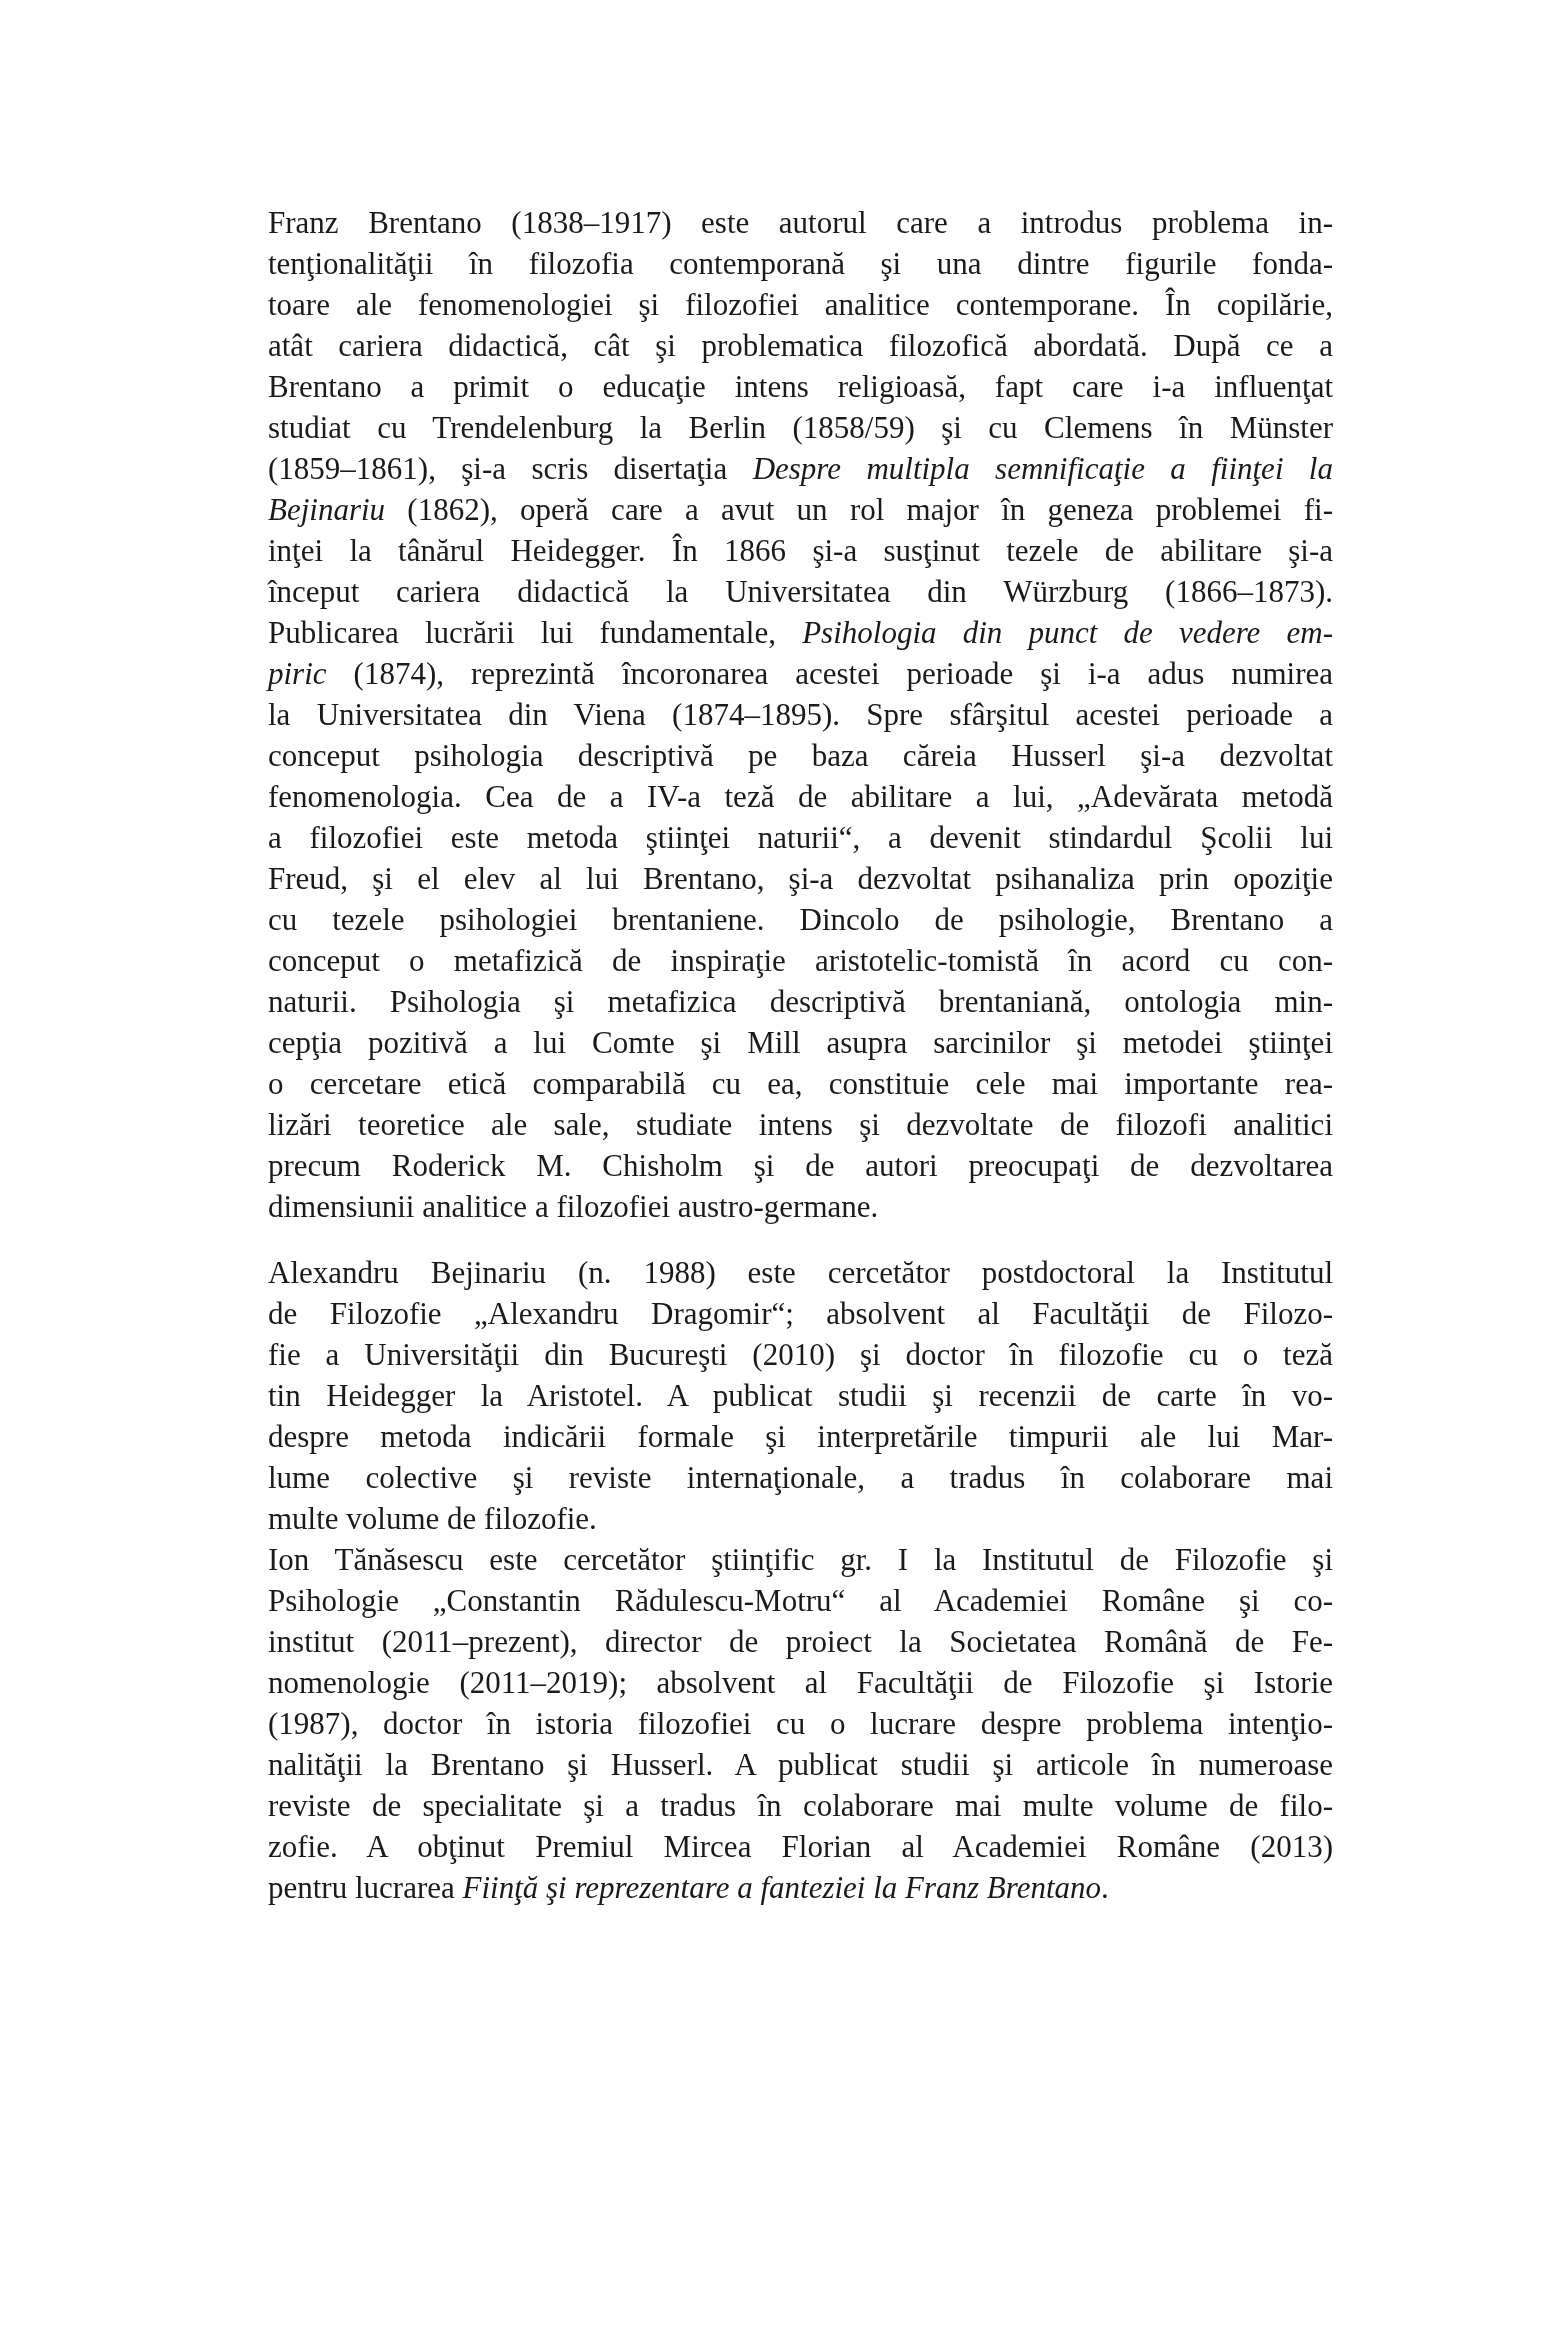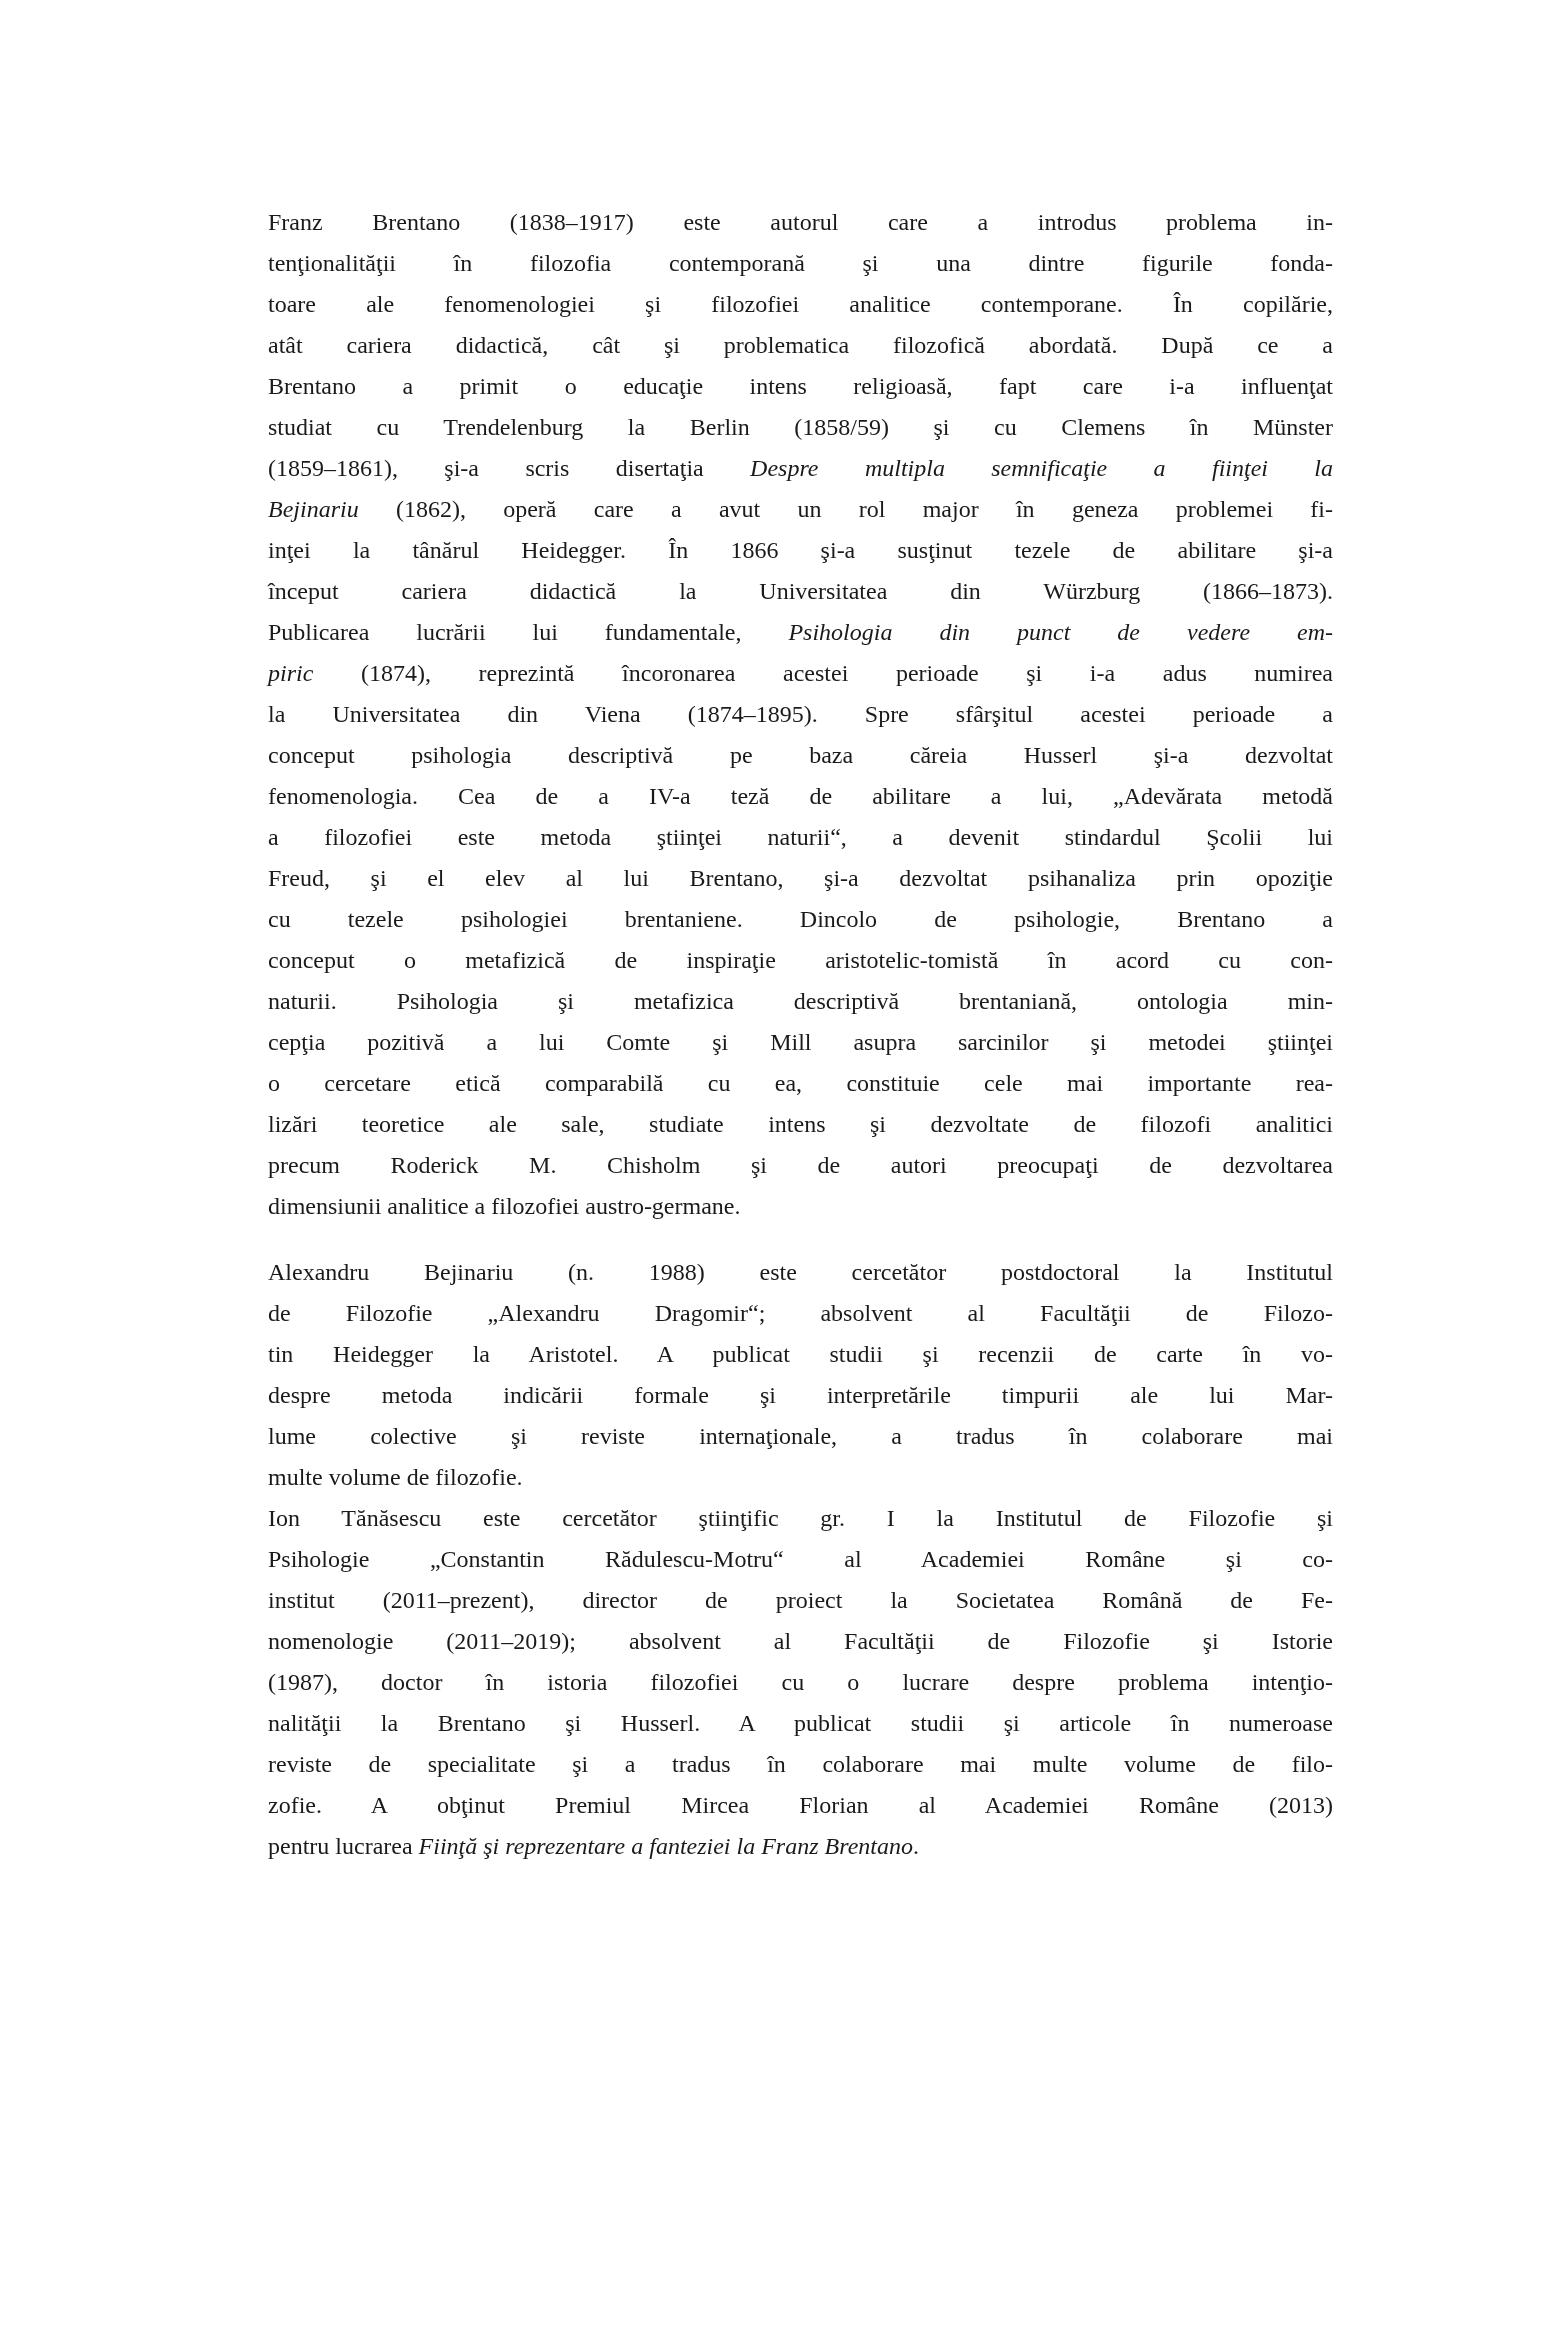--- a/index.html
+++ b/index.html
@@ -4,21 +4,21 @@
 <style>
   html, body { margin: 0; padding: 0; background: #ffffff; }
   body { width: 1565px; height: 2347px; position: relative; overflow: hidden; }
   .page {
     position: absolute; left: 0; top: 0; width: 1565px; height: 2347px;
     background: #ffffff;
   }
   .column {
     position: absolute; left: 268px; top: 202px; width: 1065px;
     font-family: "Liberation Serif", "DejaVu Serif", serif;
-    font-size: 24px; color: #1a1a1a;
+    font-size: 31px; color: #1a1a1a;
   }
   .para { margin: 0; padding: 0; }
   .line {
     display: block; height: 41px; line-height: 41px;
     white-space: nowrap; text-align: justify; text-align-last: justify;
     word-spacing: 0;
   }
   .line.last { text-align-last: left; }
   .gap { height: 24.6px; }
   em { font-style: italic; }
@@ -52,20 +52,21 @@
         <span class="line"><span>cepţia pozitivă a lui Comte şi Mill asupra sarcinilor şi metodei ştiinţei</span></span>
         <span class="line"><span>o cercetare etică comparabilă cu ea, constituie cele mai importante rea-</span></span>
         <span class="line"><span>lizări teoretice ale sale, studiate intens şi dezvoltate de filozofi analitici</span></span>
         <span class="line"><span>precum Roderick M. Chisholm şi de autori preocupaţi de dezvoltarea</span></span>
         <span class="line last"><span>dimensiunii analitice a filozofiei austro-germane.</span></span>
       </div>
     <div class="gap"></div>
     <div class="para">
         <span class="line"><span>Alexandru Bejinariu (n. 1988) este cercetător postdoctoral la Institutul</span></span>
         <span class="line"><span>de Filozofie „Alexandru Dragomir“; absolvent al Facultăţii de Filozo-</span></span>
+        <span class="line"><span>fie a Universităţii din Bucureşti (2010) şi doctor în filozofie cu o teză</span></span>
         <span class="line"><span>tin Heidegger la Aristotel. A publicat studii şi recenzii de carte în vo-</span></span>
         <span class="line"><span>despre metoda indicării formale şi interpretările timpurii ale lui Mar-</span></span>
         <span class="line"><span>lume colective şi reviste internaţionale, a tradus în colaborare mai</span></span>
         <span class="line last"><span>multe volume de filozofie.</span></span>
       </div>
     <div class="para">
         <span class="line"><span>Ion Tănăsescu este cercetător ştiinţific gr. I la Institutul de Filozofie şi</span></span>
         <span class="line"><span>Psihologie „Constantin Rădulescu-Motru“ al Academiei Române şi co-</span></span>
         <span class="line"><span>institut (2011–prezent), director de proiect la Societatea Română de Fe-</span></span>
         <span class="line"><span>nomenologie (2011–2019); absolvent al Facultăţii de Filozofie şi Istorie</span></span>

